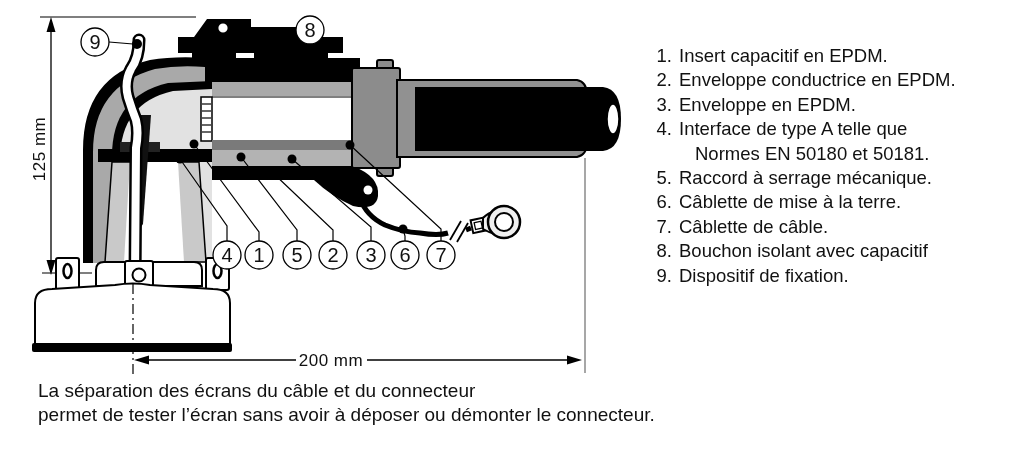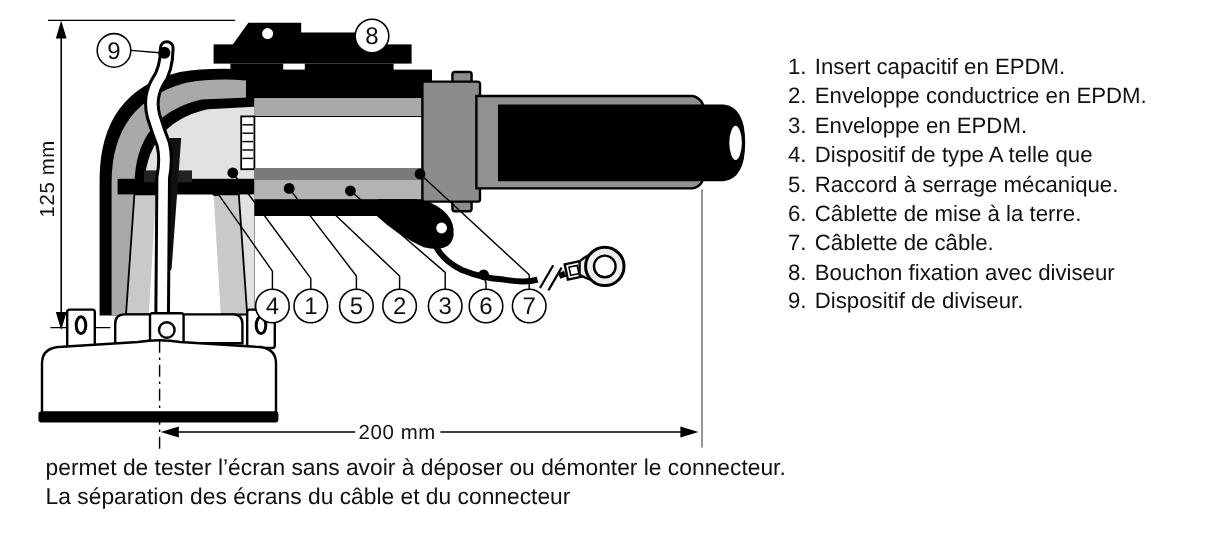--- a/index.html
+++ b/index.html
@@ -204,45 +204,46 @@
     <span class="num">2.</span>
     <span class="txt"><span>Enveloppe conductrice en EPDM.</span></span>
   </li>
   <li>
     <span class="num">3.</span>
     <span class="txt"><span>Enveloppe en EPDM.</span></span>
   </li>
   <li>
     <span class="num">4.</span>
     <span class="txt">
-      <span>Dispositif de type A telle que</span>
+      <span>Interface de type A telle que</span>
+      <span class="cont2">Normes EN 50180 et 50181.</span>
     </span>
   </li>
   <li>
     <span class="num">5.</span>
     <span class="txt"><span>Raccord à serrage mécanique.</span></span>
   </li>
   <li>
     <span class="num">6.</span>
     <span class="txt"><span>Câblette de mise à la terre.</span></span>
   </li>
   <li>
     <span class="num">7.</span>
     <span class="txt"><span>Câblette de câble.</span></span>
   </li>
   <li>
     <span class="num">8.</span>
     <span class="txt">
-      <span>Bouchon fixation avec diviseur</span>
+      <span>Bouchon isolant avec capacitif</span>
     </span>
   </li>
   <li>
     <span class="num">9.</span>
-    <span class="txt"><span>Dispositif de diviseur.</span></span>
+    <span class="txt"><span>Dispositif de fixation.</span></span>
   </li>
 </ul>
 
 <div class="caption">
+  <div>La séparation des écrans du câble et du connecteur</div>
   <div>permet de tester l’écran sans avoir à déposer ou démonter le connecteur.</div>
-  <div>La séparation des écrans du câble et du connecteur</div>
 </div>
 
 </div>
 
 </body></html>

